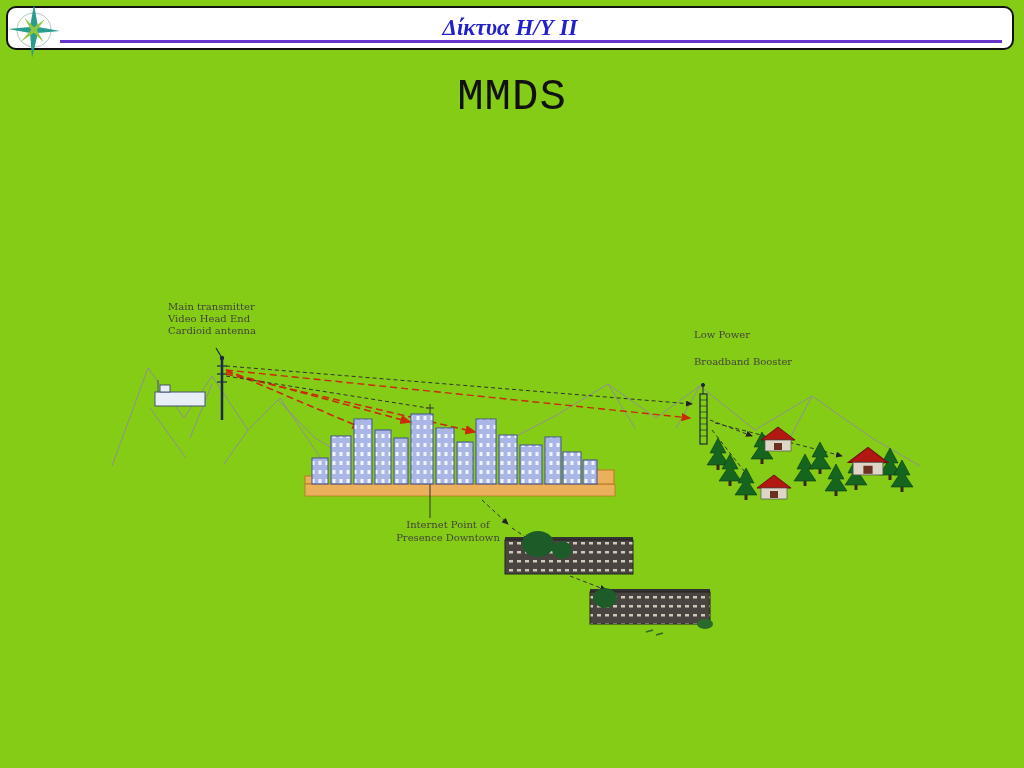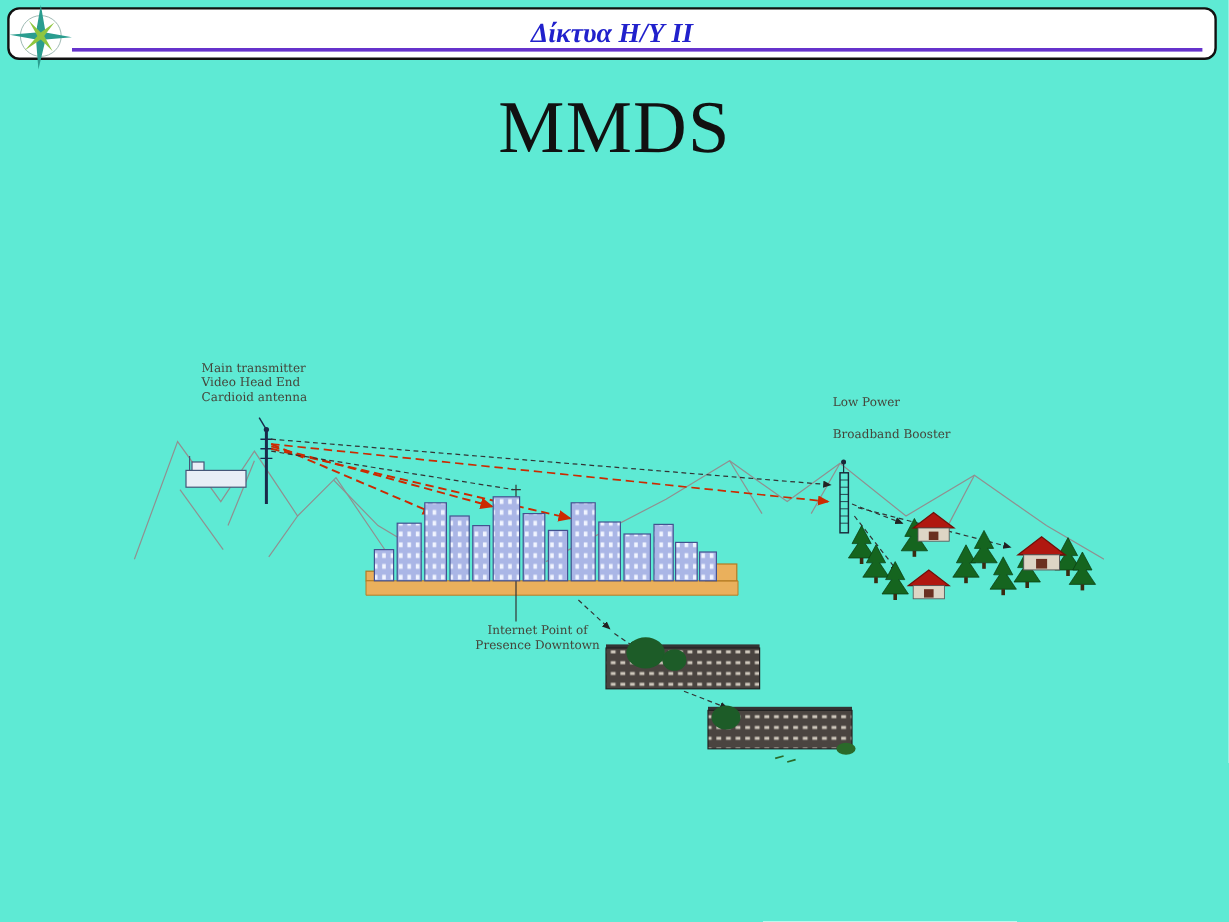--- a/index.html
+++ b/index.html
@@ -1,28 +1,28 @@
 <!DOCTYPE html>
 <html><head>
 <meta charset="utf-8">
 <style>
   html,body{margin:0;padding:0;background:#fff;}
-  .slide{position:relative;width:1024px;height:768px;background:#5eead4;overflow:hidden;
+  .slide{position:relative;width:1024px;height:768px;background:#84cc16;overflow:hidden;
          font-family:"Liberation Serif",serif;}
   
   .header-box{position:absolute;left:6px;top:6px;width:1008px;height:44px;
               border:2px solid #111;border-radius:10px;box-sizing:border-box;background:#fff;}
   .header-title{position:absolute;left:0;right:0;top:7px;text-align:center;
                 font-size:23px;font-weight:bold;font-style:italic;color:#2121cc;
                 font-family:"Liberation Serif",serif;}
   .header-underline{position:absolute;left:52px;right:10px;bottom:5px;height:3px;background:#6633cc;}
   .logo{position:absolute;left:8px;top:2px;width:54px;height:58px;}
   
   .slide-title{position:absolute;left:0;right:0;top:72px;text-align:center;
-               font-size:62px;color:#111;font-family:Liberation Serif, serif;letter-spacing:1px;}
+               font-size:44px;color:#111;font-family:Liberation Mono, monospace;letter-spacing:1px;}
   
   .diagram{position:absolute;left:100px;top:288px;width:820px;height:380px;}
   .dlabel{font-family:"DejaVu Serif",serif;fill:#45453a;font-size:10px;}
 </style>
 </head>
 <body>
 
 <div class="slide">
 
   <div class="header-box">

